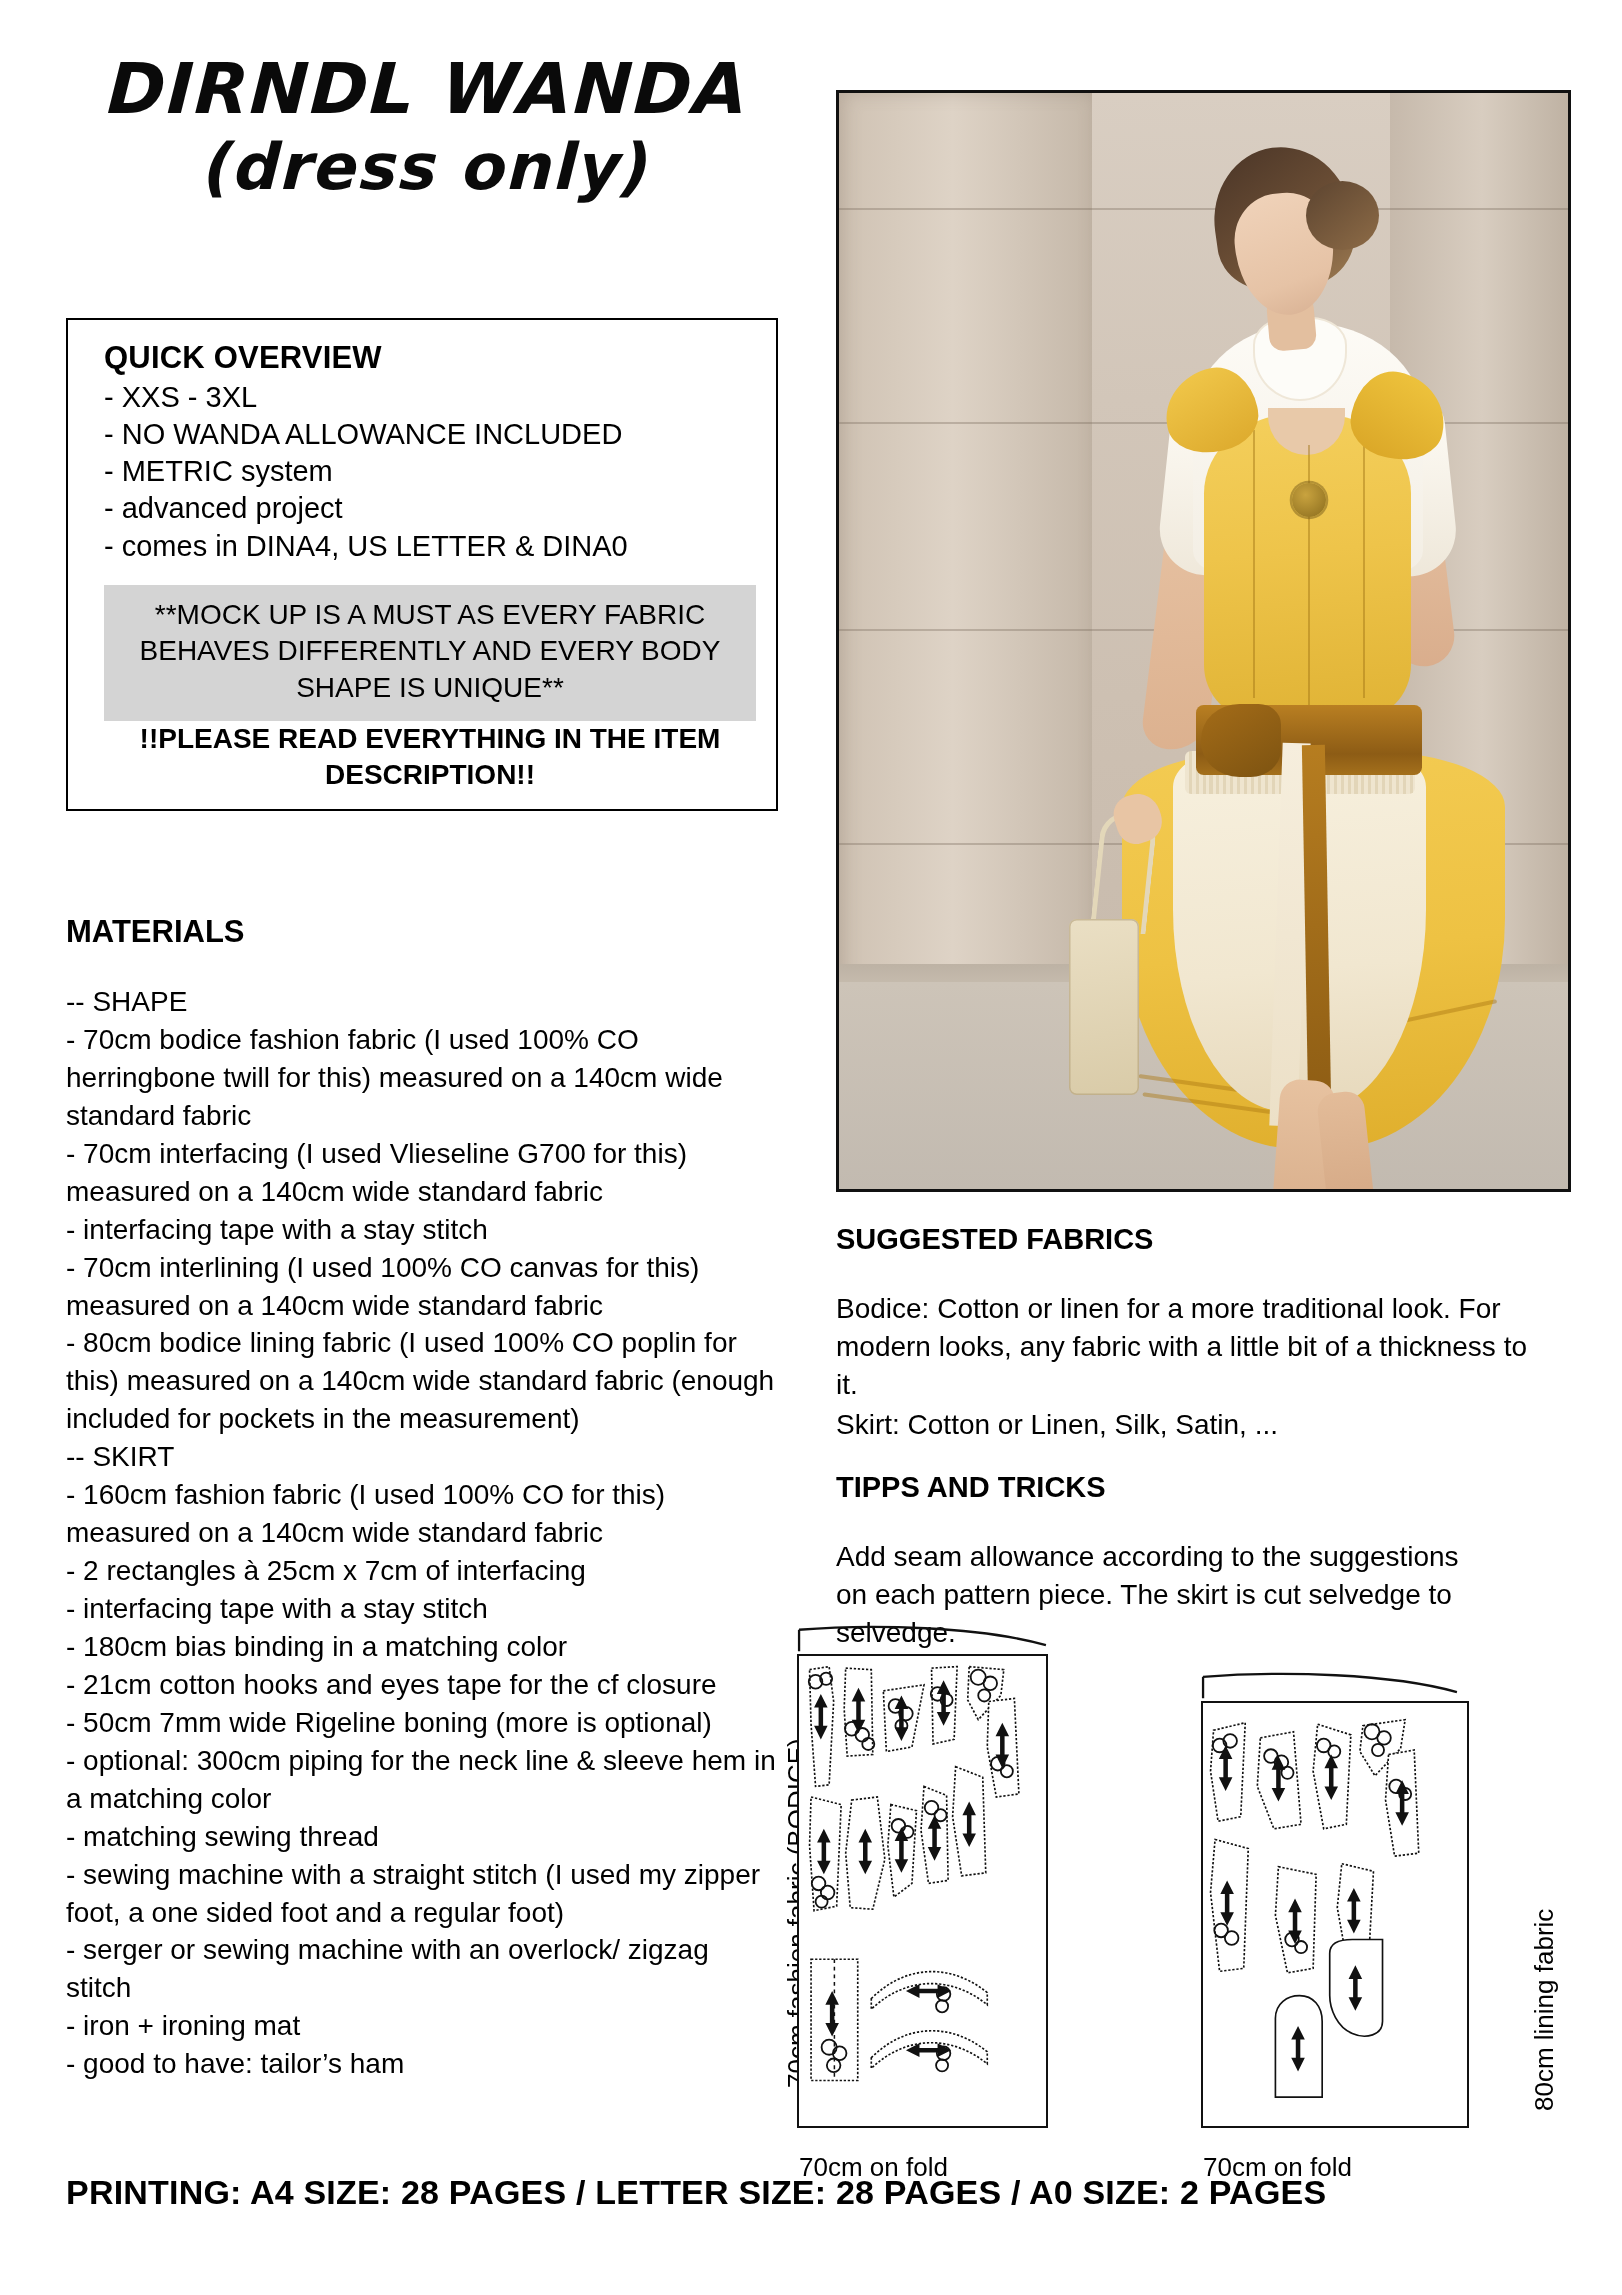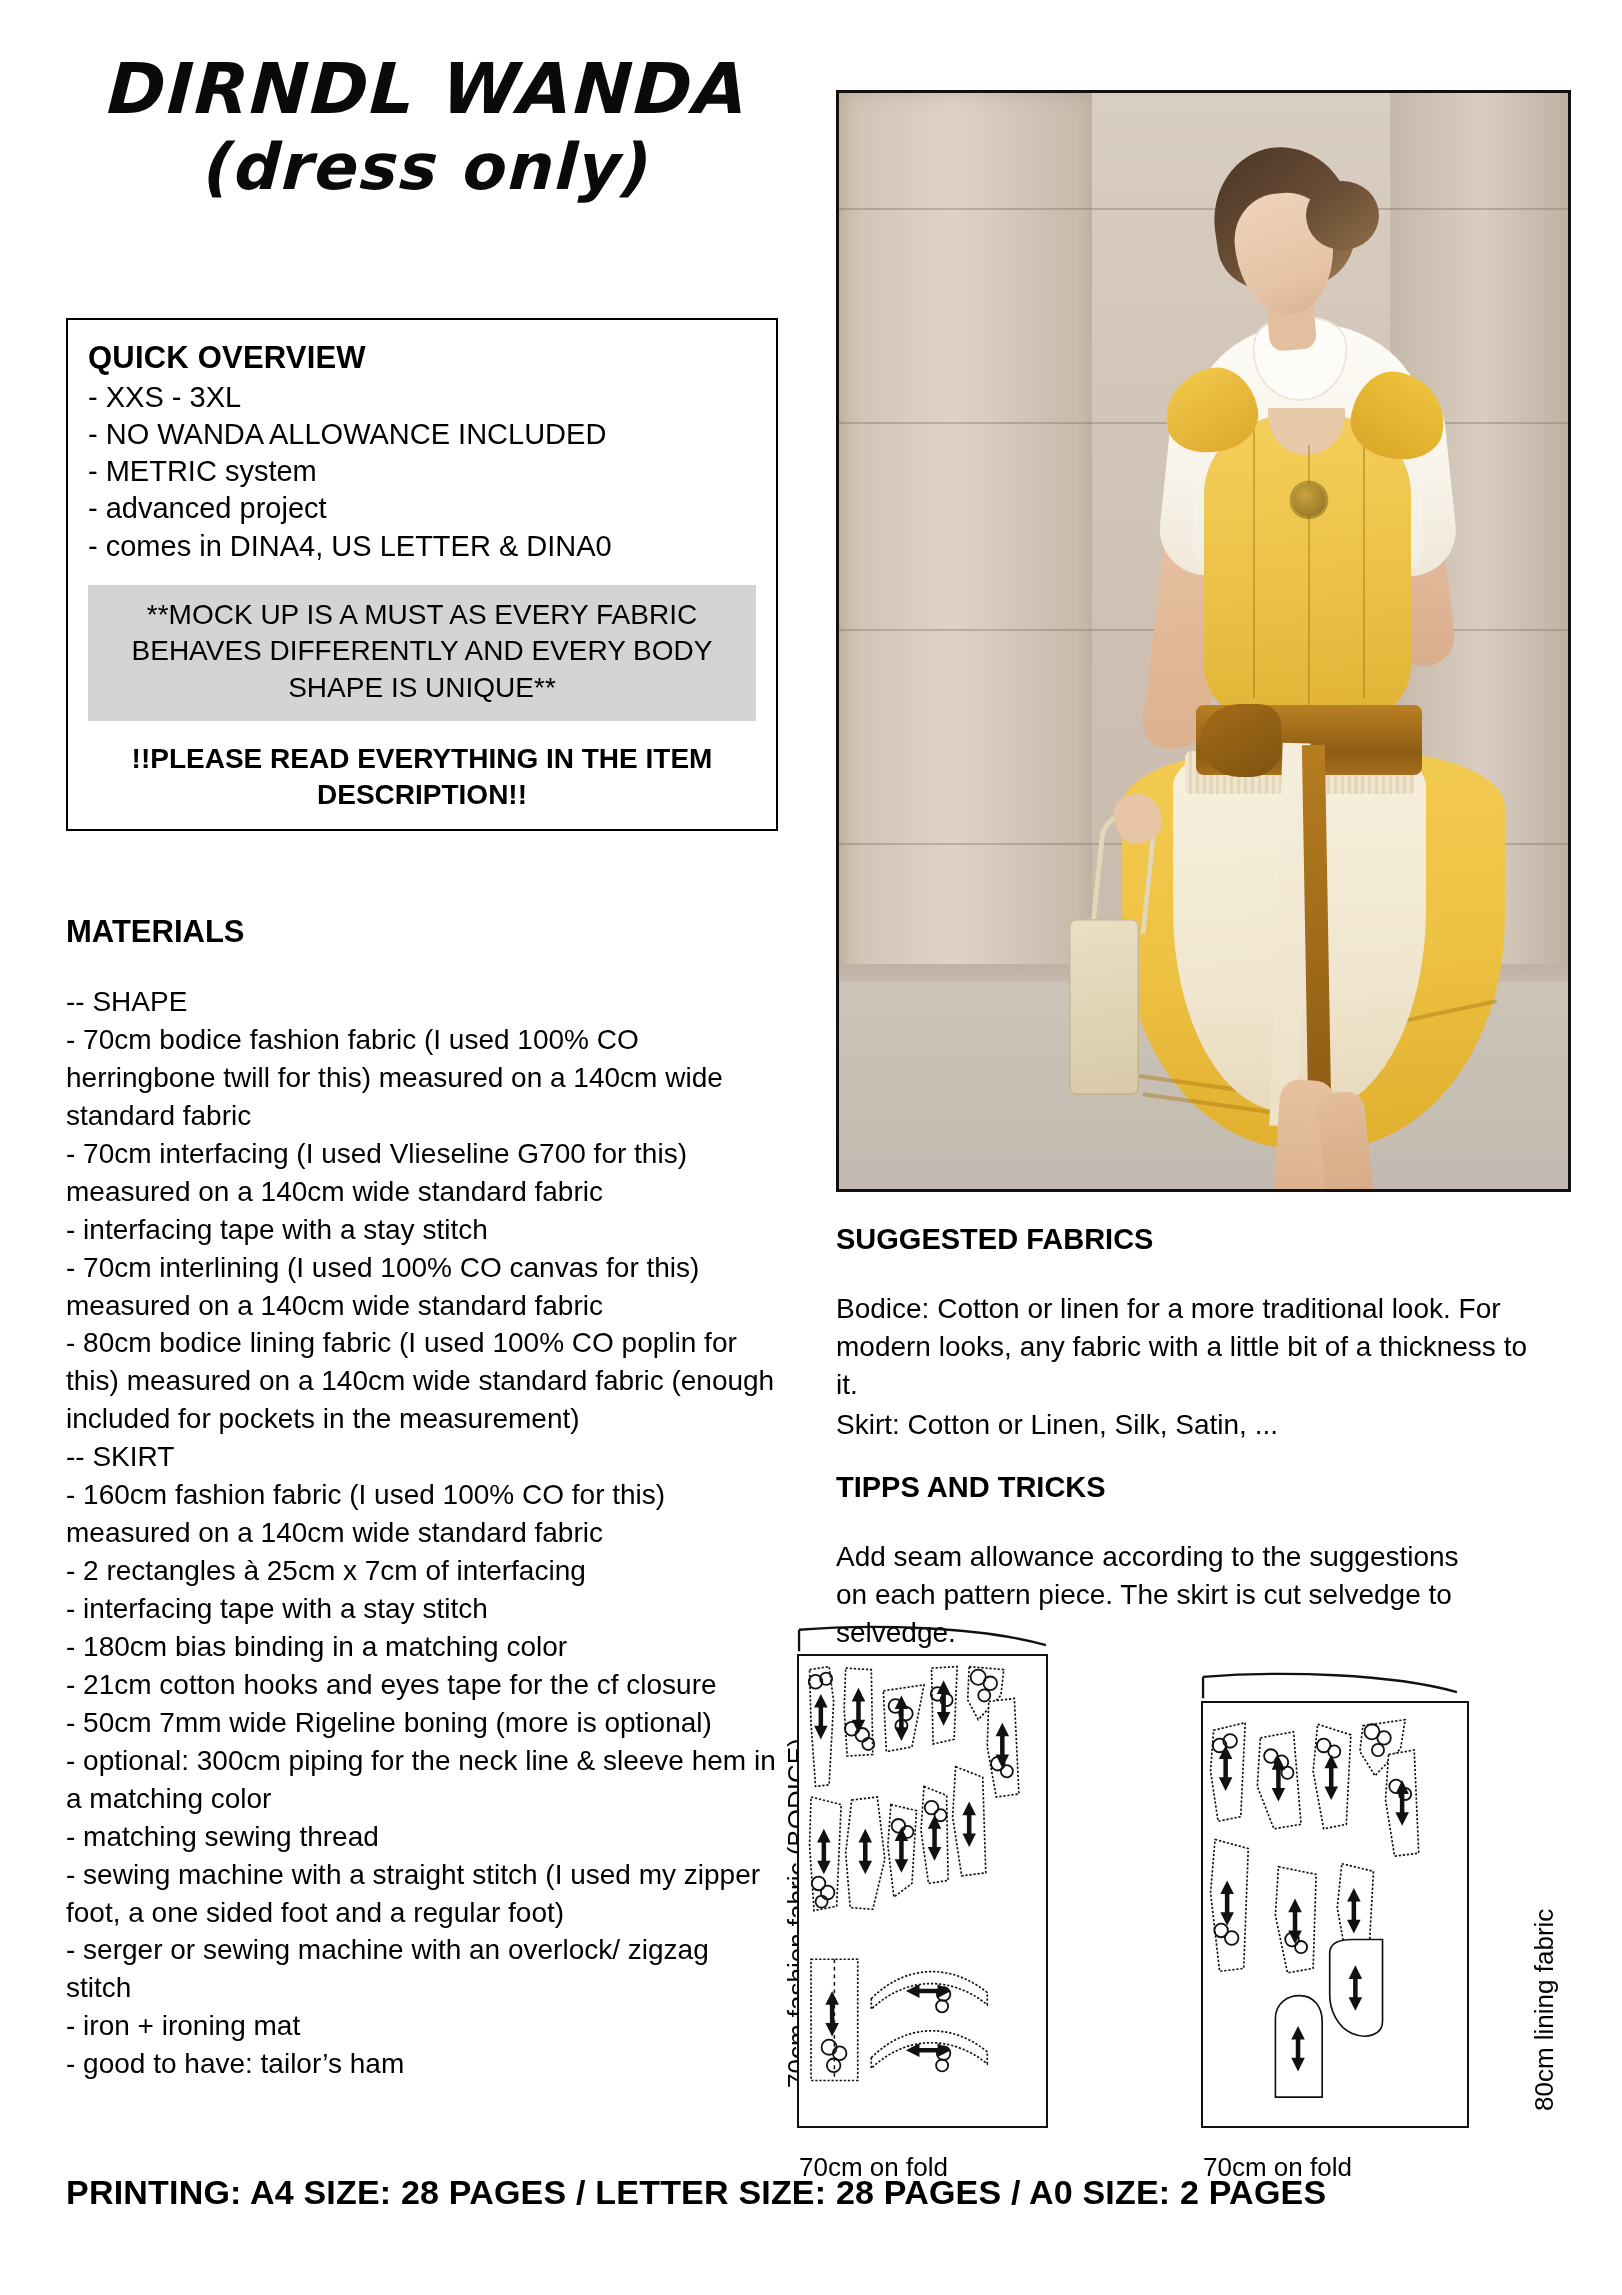--- a/index.html
+++ b/index.html
@@ -24,41 +24,41 @@
     line-height:1.02;
     transform:skewX(-3deg);
   }
   .title-line.l1{font-size:70px;}
   .title-line.l2{font-size:64px;margin-top:9.2px;}
 
   
   .overview-box{
     position:absolute;left:66px;top:318px;width:712px;
     border:2.3px solid #000;box-sizing:border-box;
-    padding:20px 20px 17px 20px;
+    padding:20px 20px 17px 36px;
   }
   .ov-title{
     font-size:31px;font-weight:bold;letter-spacing:0.2px;
     font-family:"Liberation Sans",sans-serif;
     margin-bottom:3.1px;
   }
   .ov-item{
     font-size:29px;line-height:1.28;
     font-family:"Liberation Sans",sans-serif;
     white-space:nowrap;
   }
   .ov-highlight{
     background:#d4d4d4;
     margin-top:20px;
     padding:12.2px 7.7px 15.3px 7.7px;
     text-align:center;
     font-size:28px;line-height:1.3;
   }
   .ov-warning{
-    margin-top:20px;text-align:center;
+    text-align:center;
     font-size:28px;font-weight:bold;line-height:1.26;
   }
 
   
   .materials-head{
     position:absolute;left:66px;top:914px;
     font-size:31px;font-weight:bold;
   }
   .materials-list{
     position:absolute;left:66px;top:983px;width:712px;

